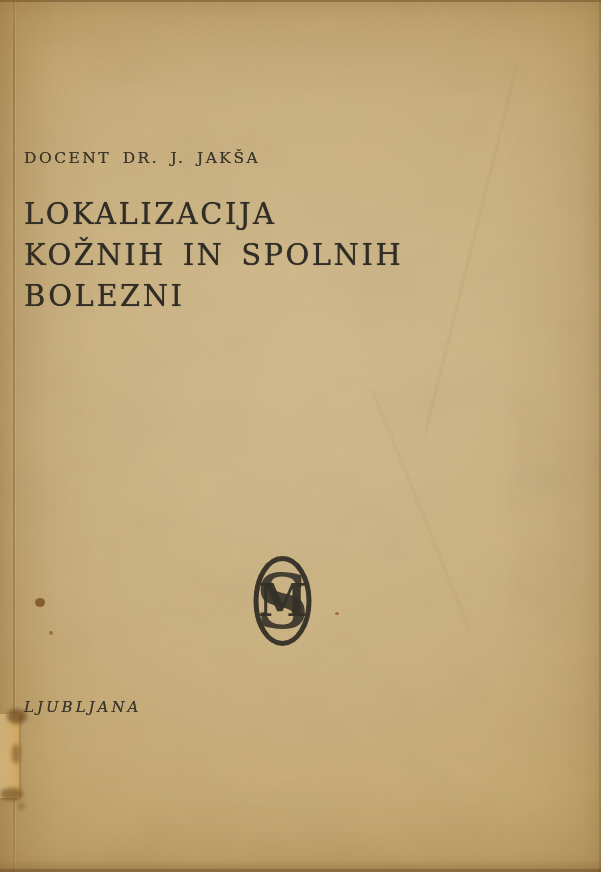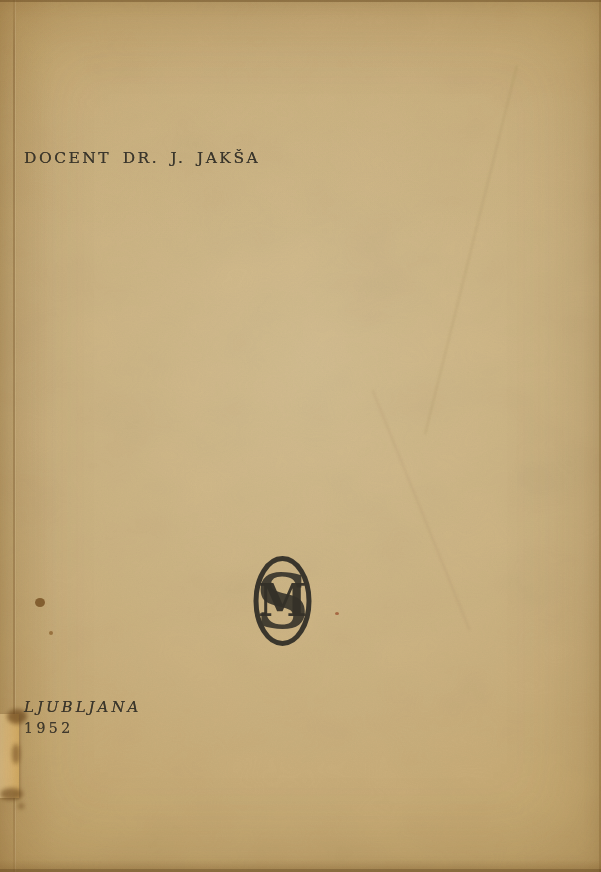--- a/index.html
+++ b/index.html
@@ -71,29 +71,33 @@
   <div class="stain-speck"></div>
   <div class="stain-speck2"></div>
   <div class="patch"></div>
   <div class="smudge smudge-a"></div>
   <div class="smudge smudge-b"></div>
   <div class="smudge smudge-c"></div>
   <div class="smudge smudge-d"></div>
 
   <div class="block author">DOCENT DR. J. JAKŠA</div>
 
+  <div class="block title">
+    <div>LOKALIZACIJA</div>
+    <div>KOŽNIH IN SPOLNIH</div>
+    <div>BOLEZNI</div>
+  </div>
 
   <svg class="logo" viewBox="0 0 63 92" aria-hidden="true">
     <ellipse cx="31.5" cy="46" rx="26.5" ry="42.5" fill="none" stroke="#3a362c" stroke-width="5"></ellipse>
     <text x="31.5" y="72" font-family="DejaVu Serif, serif" font-size="74" font-weight="bold" fill="#3a362c" text-anchor="middle" transform="scale(1,1.02)" opacity="0.92">S</text>
     <text x="31.5" y="61" font-family="DejaVu Serif, serif" font-size="44" font-weight="bold" fill="#353128" text-anchor="middle" opacity="0.95">M</text>
   </svg>
 
   <div class="block imprint-city">LJUBLJANA</div>
-  <div class="block imprint-year">1952</div>
 
   <svg class="grain" width="601" height="872">
     <filter id="fineGrain">
       <feTurbulence type="fractalNoise" baseFrequency="0.8" numOctaves="2" seed="3"></feTurbulence>
       <feColorMatrix type="saturate" values="0"></feColorMatrix>
     </filter>
     <filter id="mottle">
       <feTurbulence type="fractalNoise" baseFrequency="0.012 0.016" numOctaves="3" seed="7"></feTurbulence>
       <feColorMatrix type="saturate" values="0"></feColorMatrix>
     </filter>

